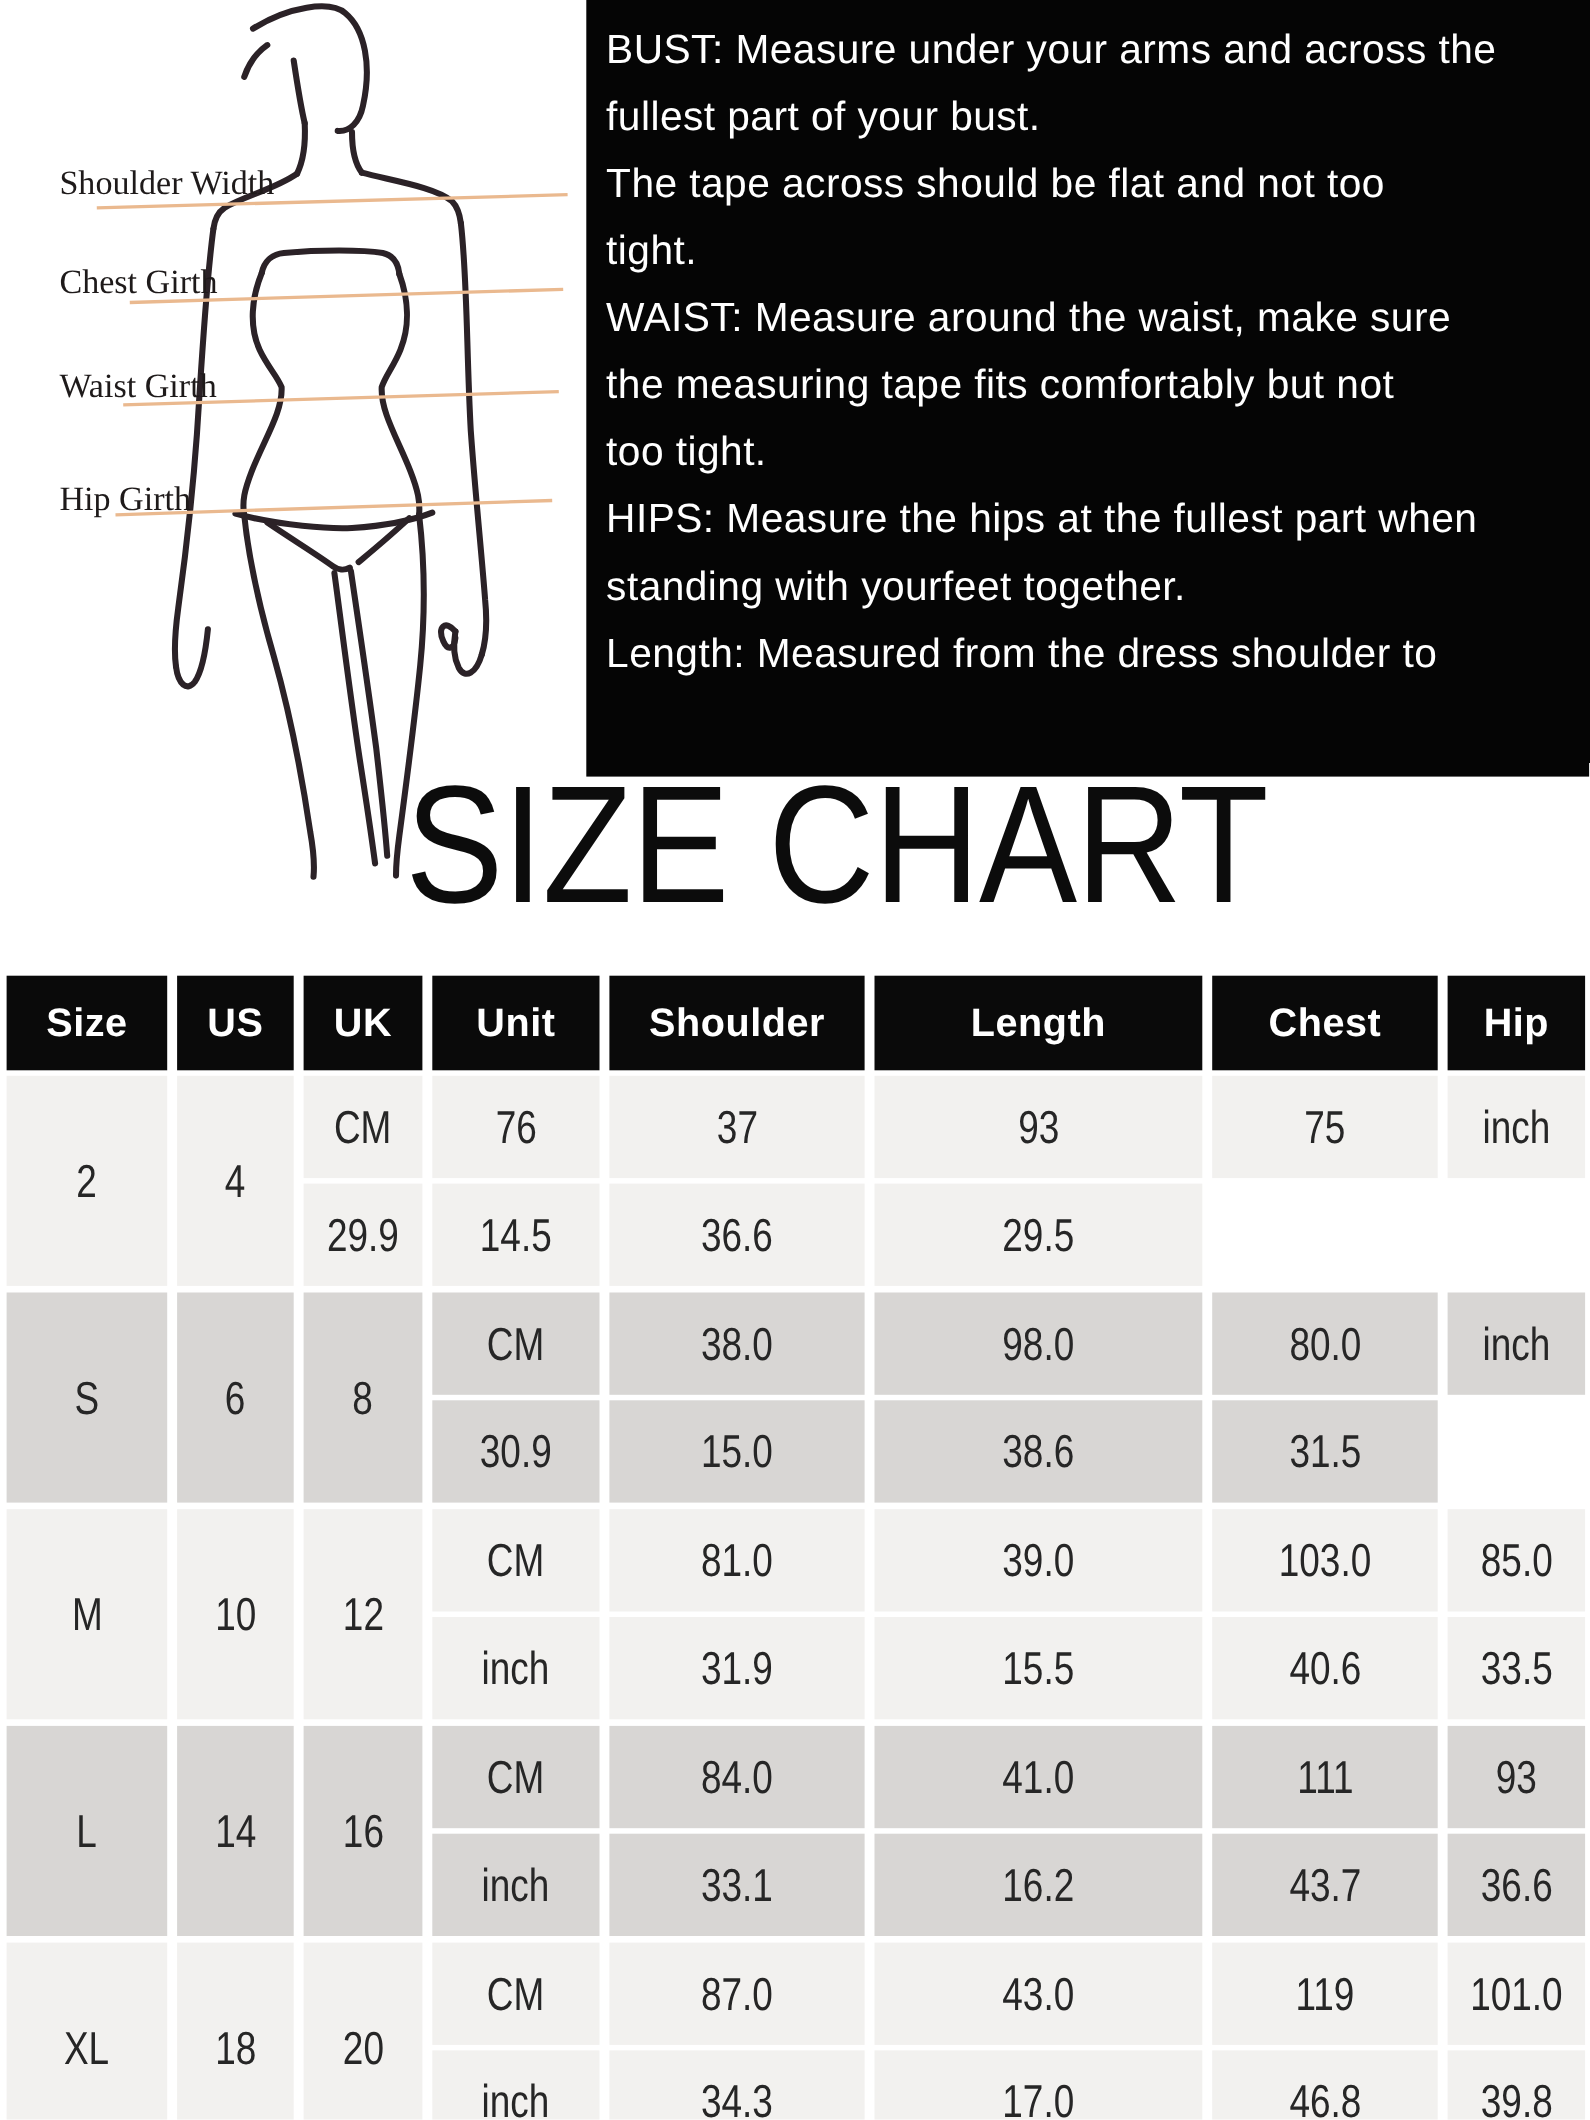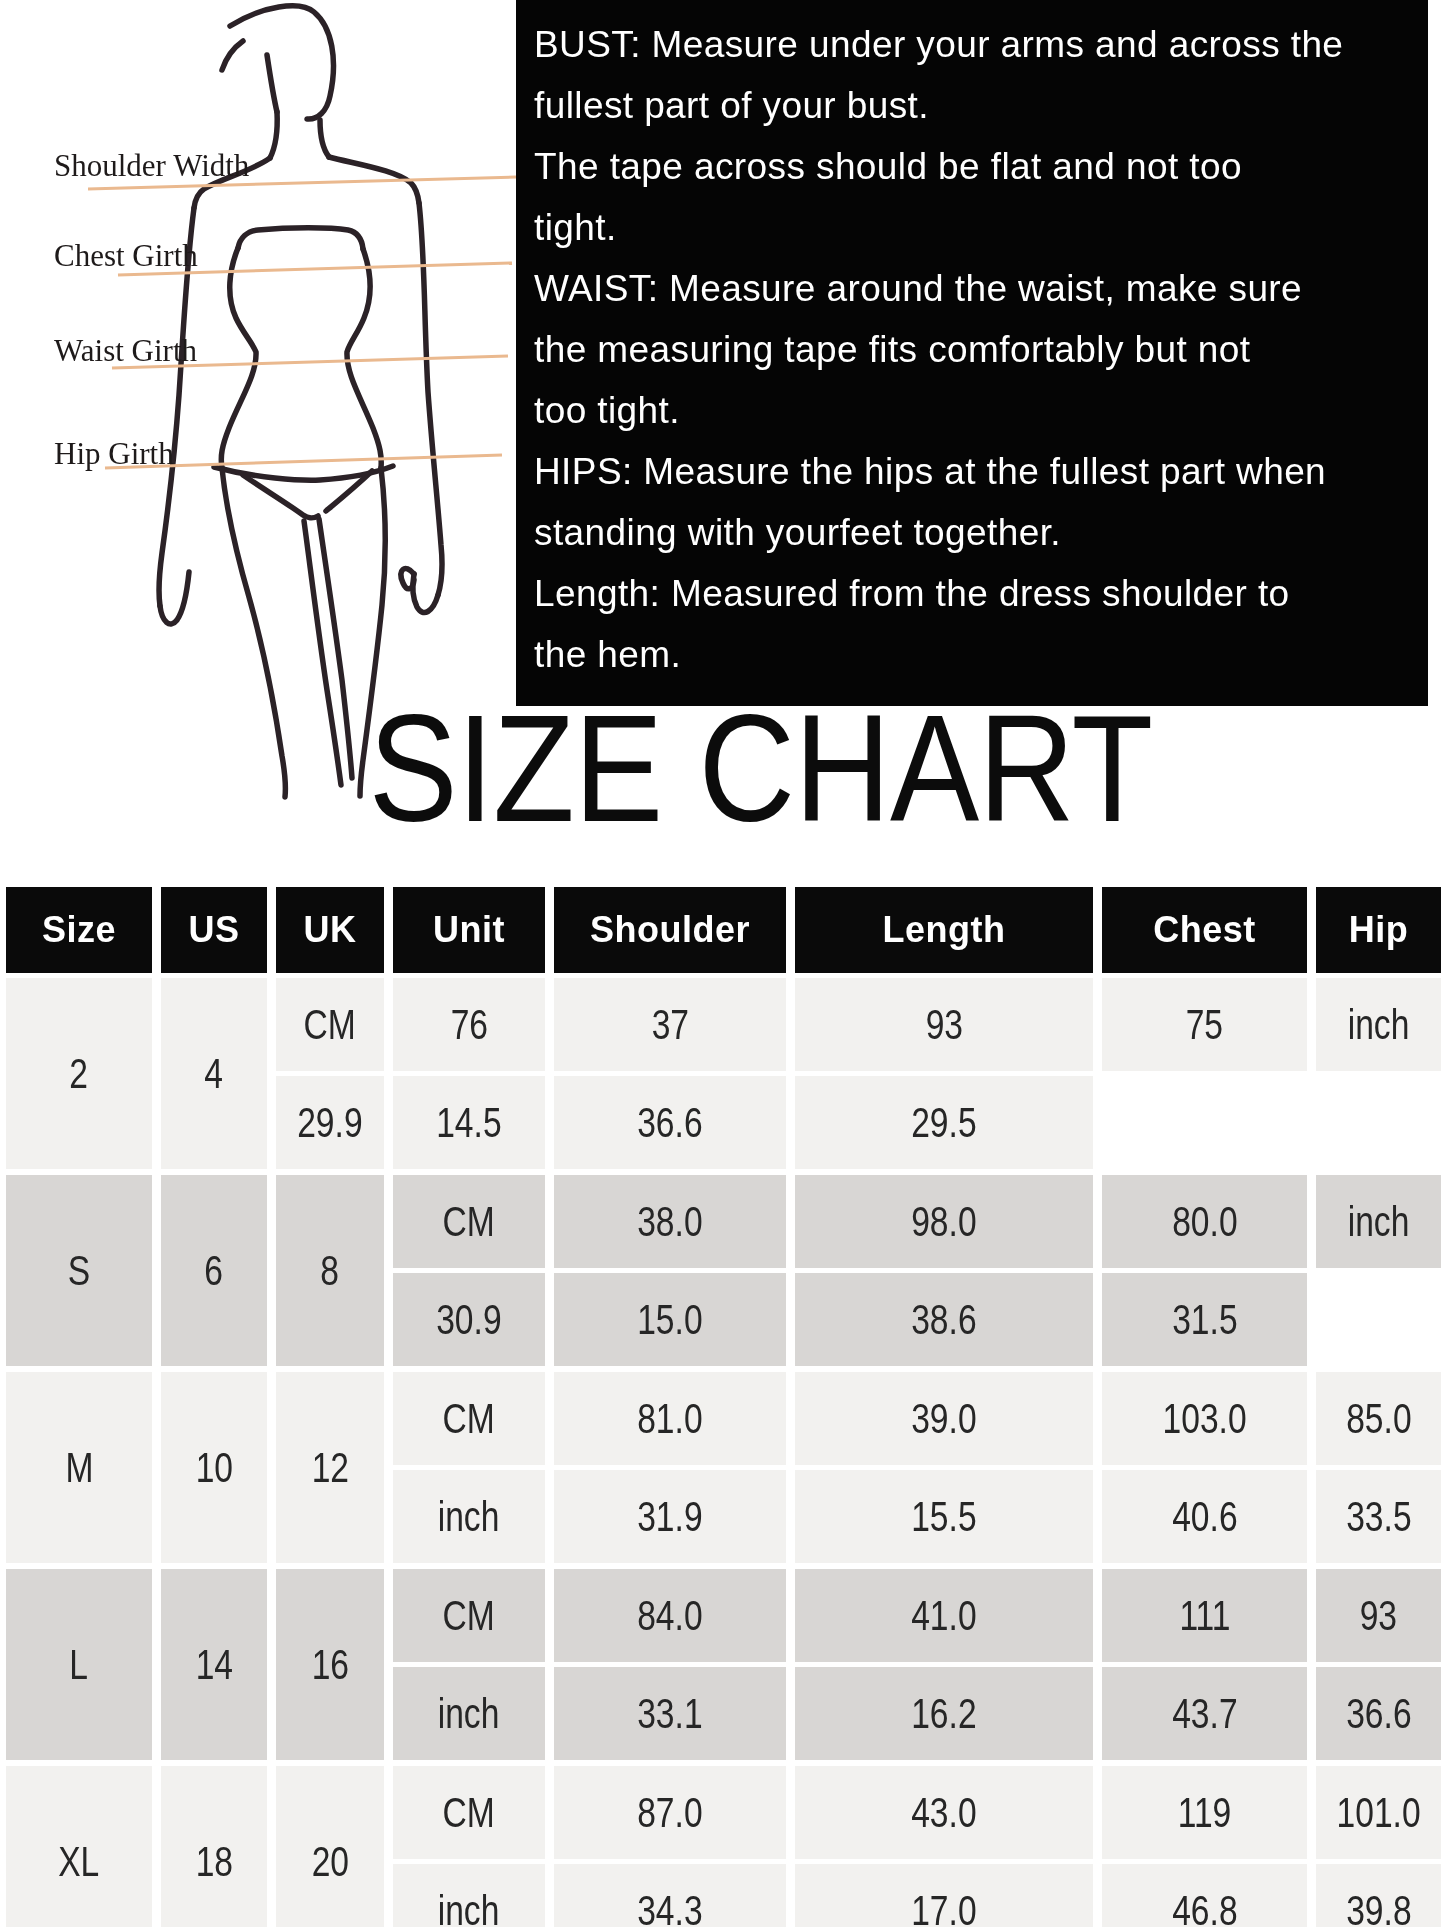--- a/index.html
+++ b/index.html
@@ -13,21 +13,21 @@
   .m-label{
     position:absolute;left:54px;font-family:"Liberation Serif",serif;
     font-size:31px;color:#1e1a1a;white-space:nowrap;
   }
   .m-label.l1{top:148px;}
   .m-label.l2{top:238px;}
   .m-label.l3{top:333px;}
   .m-label.l4{top:436px;}
   
   .instructions{
-    position:absolute;left:516px;top:0;width:912px;height:706px;
+    position:absolute;left:533px;top:0;width:912px;height:706px;
     background:#050505;color:#ffffff;box-sizing:border-box;
     padding:14px 14px 0 18px;overflow:hidden;
   }
   .instr-line{
     font-size:37px;line-height:61px;letter-spacing:0.4px;white-space:nowrap;
   }
   
   .title-wrap{
     position:absolute;left:0;top:692px;width:100%;
     display:flex;justify-content:center;
@@ -115,21 +115,20 @@
     <div class="instr-line">BUST: Measure under your arms and across the</div>
     <div class="instr-line">fullest part of your bust.</div>
     <div class="instr-line">The tape across should be flat and not too</div>
     <div class="instr-line">tight.</div>
     <div class="instr-line">WAIST: Measure around the waist, make sure</div>
     <div class="instr-line">the measuring tape fits comfortably but not</div>
     <div class="instr-line">too tight.</div>
     <div class="instr-line">HIPS: Measure the hips at the fullest part when</div>
     <div class="instr-line">standing with yourfeet together.</div>
     <div class="instr-line">Length: Measured from the dress shoulder to</div>
-    <div class="instr-line">the hem.</div>
   </div>
 
   <div class="title-wrap">
     <span class="title-text">SIZE CHART</span>
   </div>
 
   <div class="size-table">
 
     <div class="t-grid t-head">
       <div class="hcell">Size</div>

